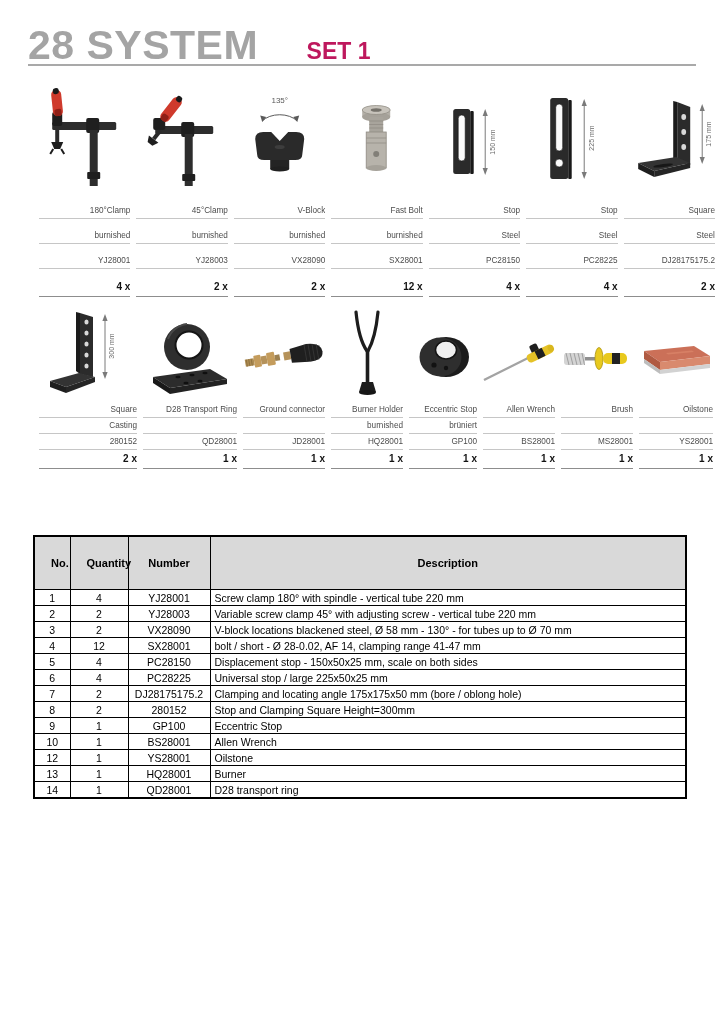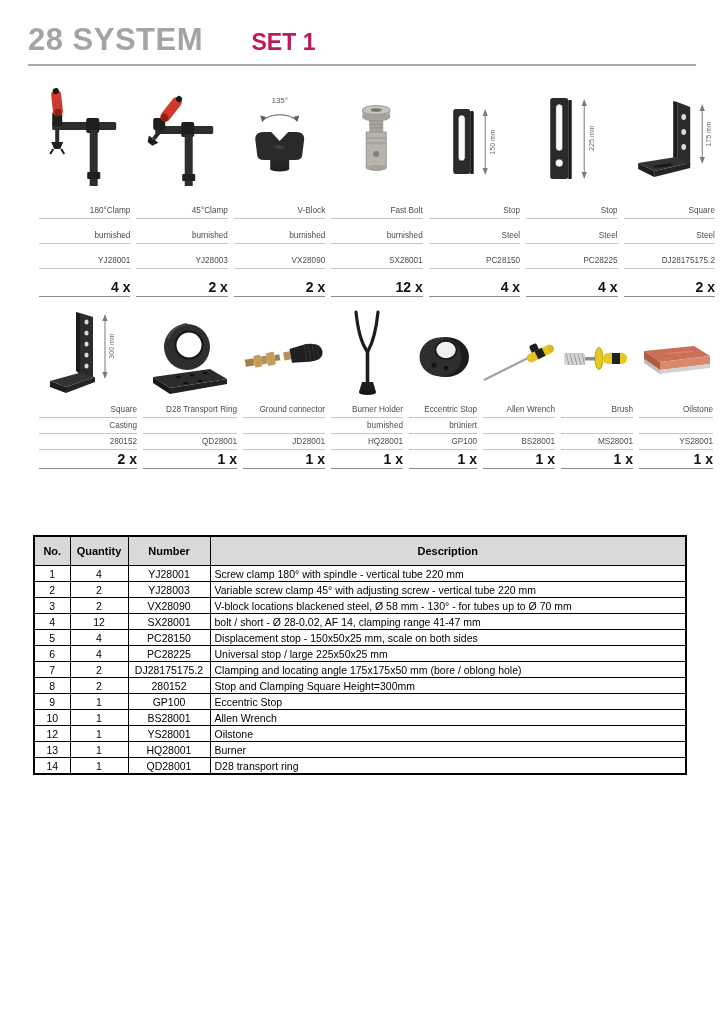--- a/index.html
+++ b/index.html
@@ -2,50 +2,50 @@
 <html><head>
 <meta charset="utf-8">
 <style>
   html,body { margin:0; padding:0; background:#e8e8e8; }
   .page {
     position:relative; width:724px; height:1024px; background:#ffffff;
     font-family:"Liberation Sans", sans-serif; overflow:hidden; margin:0 auto;
   }
   
   .header { position:absolute; left:28px; top:22px; width:668px; white-space:nowrap; }
-  .brand { display:inline-block; font-size:31px; font-weight:bold; color:#a4a4a4; letter-spacing:0.5px; }
+  .brand { display:inline-block; font-size:41px; font-weight:bold; color:#a4a4a4; letter-spacing:0.5px; }
   .set   { display:inline-block; font-size:23px; font-weight:bold; color:#be185d; margin-left:44px; }
   .header-rule { position:absolute; left:28px; top:64px; width:668px; height:0; border-top:2px solid #a9a9a9; }
 
   
   .product-row { position:absolute; display:flex; }
   .row1 { left:36px; top:88px; width:682px; }
   .row2 { left:36px; top:306px; width:680px; }
   .pcol { display:flex; flex-direction:column; min-width:0; }
   .row1 .pcol { flex:1 1 0;gap:9px; }
   .pc0{width:104px}.pc1{width:100px}.pc2{width:88px}.pc3{width:78px}
   .pc4{width:74px}.pc5{width:78px}.pc6{width:78px}.pc7{width:80px}
   .pimg { display:block; width:100%; }
   .row1 .pimg { height:106px; }
   .row2 .pimg { height:96px; }
   .plabel {
     font-size:8.2px; color:#4c4c4c; text-align:right; height:15px; line-height:15px;
     border-bottom:1px solid #c6c6c6; margin:0 3px; white-space:nowrap; overflow:hidden;
   }
-  .pqty { font-size:14px; font-weight:bold; color:#121212; height:18px; line-height:18px; border-bottom:1px solid #8d8d8d; }
+  .pqty { font-size:10px; font-weight:bold; color:#121212; height:18px; line-height:18px; border-bottom:1px solid #8d8d8d; }
 
   
   .parts-table {
     position:absolute; left:33px; top:535px; width:654px;
     border-collapse:collapse; border:2px solid #000; font-size:10.5px; color:#000;
     table-layout:fixed;
   }
   .parts-table th {
     background:#d9d9d9; border:1px solid #000; font-weight:bold; font-size:11px;
-    height:20px; padding:4px; text-align:center;
+    height:20px; padding:16px; text-align:center;
   }
   .parts-table td { border:1px solid #000; height:15px; padding:0 2px; text-align:center; overflow:hidden; white-space:nowrap; }
   .parts-table td.desc { text-align:left; padding-left:4px; }
 
   svg text.dim { font-family:"Liberation Sans", sans-serif; font-size:7px; fill:#6a6a6a; }
   svg text.angle { font-family:"Liberation Sans", sans-serif; font-size:8px; fill:#5a5a5a; }
 </style>
 </head>
 <body>
 

